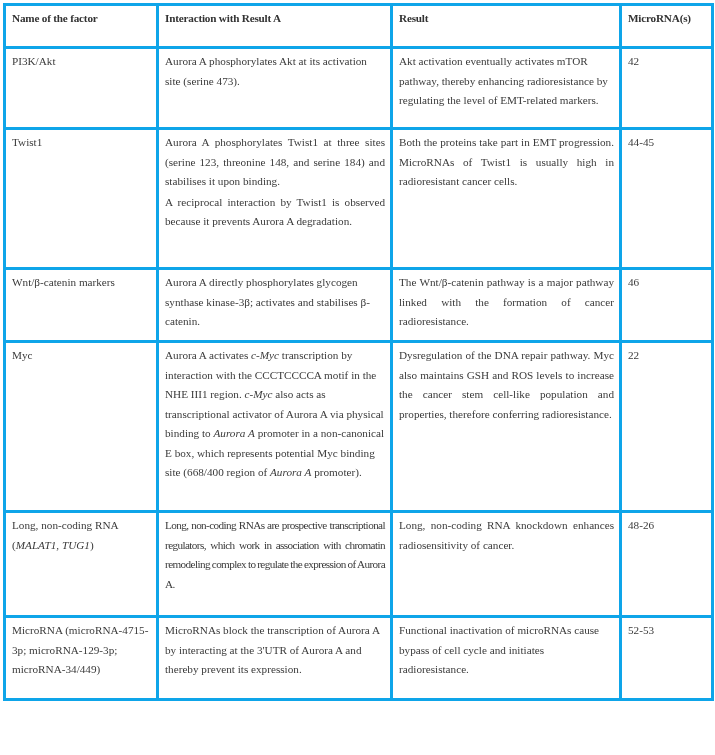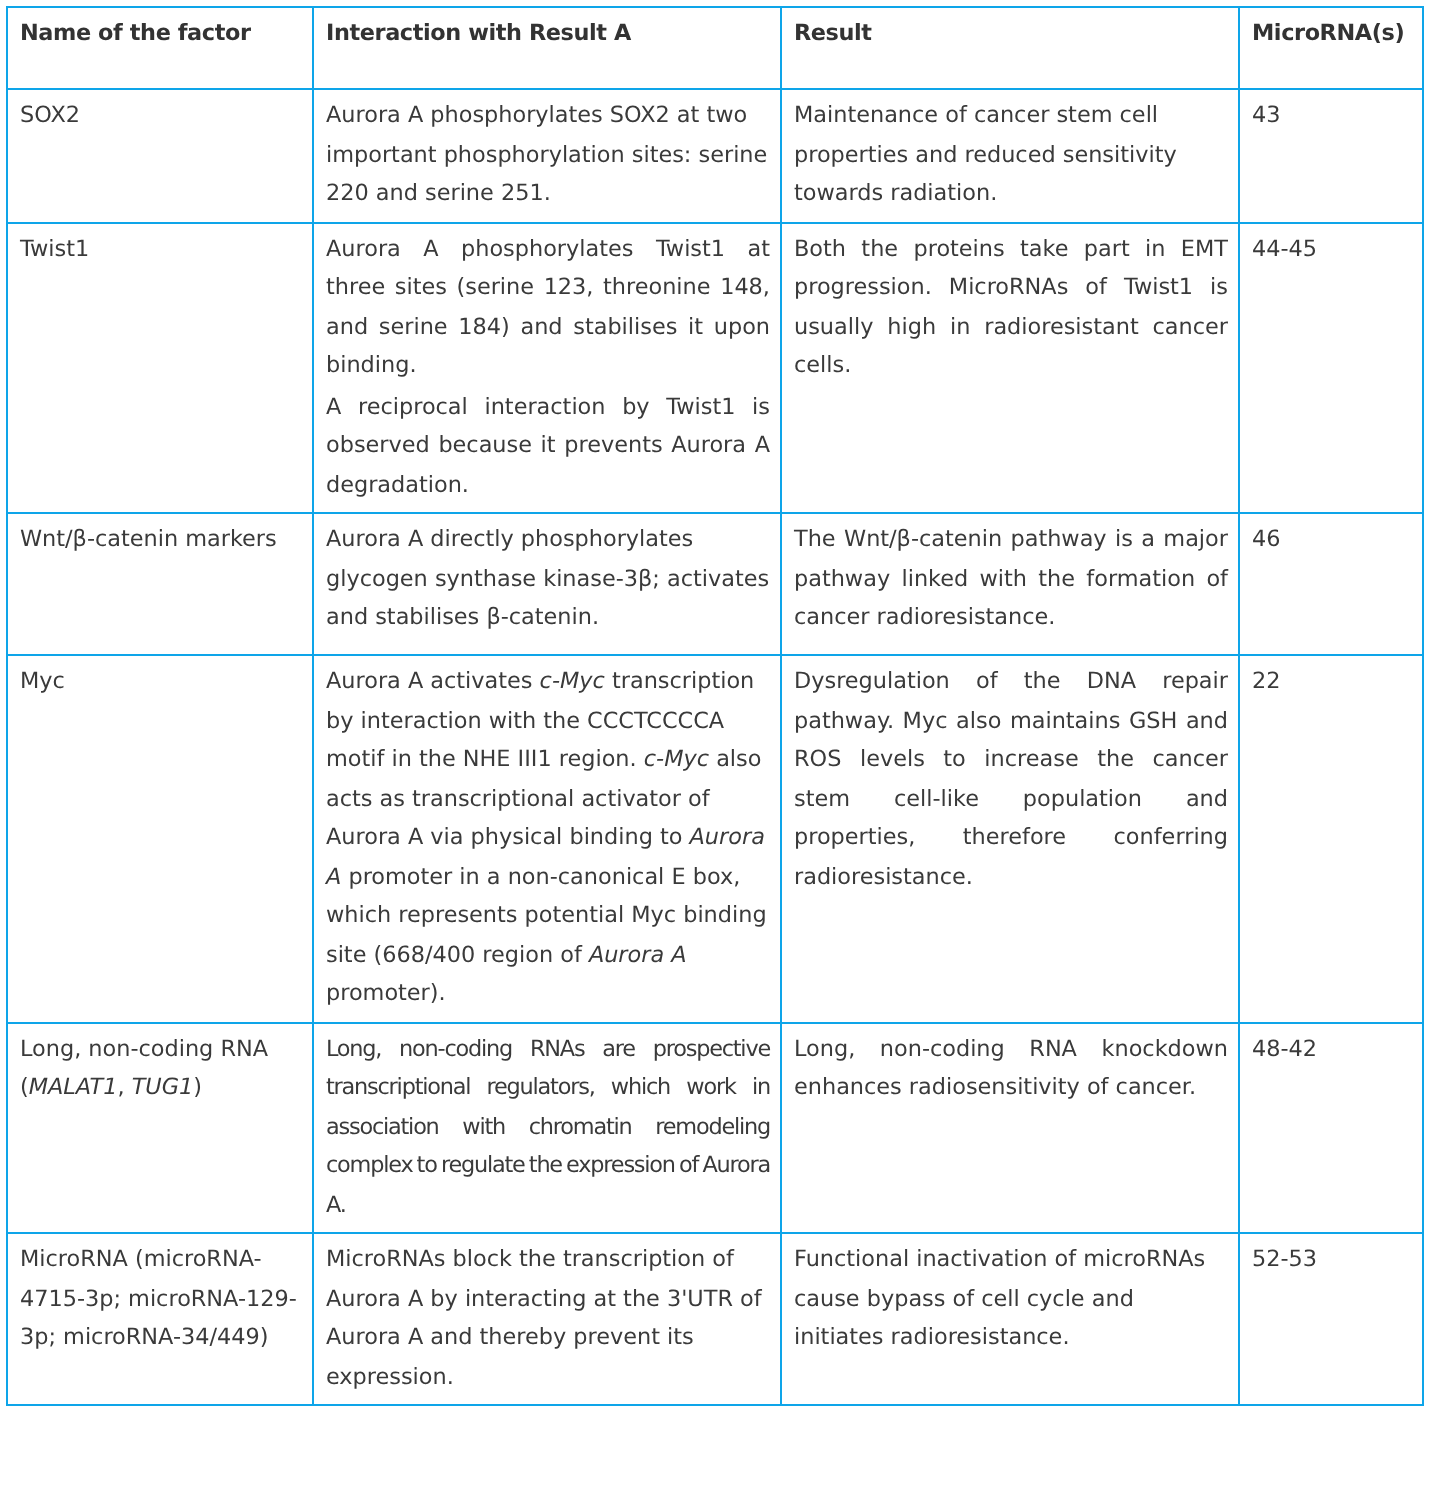--- a/index.html
+++ b/index.html
@@ -12,25 +12,26 @@
     font-family: "DejaVu Sans", sans-serif;
     font-size: 11.2px;
     line-height: 19.5px;
     color: #3a3a3a;
   }
   col.c1 { width: 153px; }
   col.c2 { width: 234px; }
   col.c3 { width: 229px; }
   col.c4 { width: 92px; }
   th, td {
-    border: 1px solid #0ea5e9;
+    border: 3px solid #0ea5e9;
     vertical-align: top;
     padding: 3px 5px 4px 6px;
     text-align: left;
     font-weight: normal;
+    font-family: Liberation Serif, serif;
   }
   th { font-weight: bold; color: #333; height: 33px; letter-spacing: -0.2px; }
   td.just { text-align: justify; }
   .para + .para { margin-top: 1px; }
   em { font-style: italic; text-align: center; }
   tr.r-pi3k td { height: 71px; }
   tr.r-sox2 td { height: 55px; }
   tr.r-twist td { height: 130px; }
   tr.r-wnt td { height: 63px; }
   tr.r-myc td { height: 160px; }
@@ -50,25 +51,25 @@
     </colgroup>
   <thead>
     <tr>
       <th>Name of the factor</th>
       <th>Interaction with Result A</th>
       <th>Result</th>
       <th>MicroRNA(s)</th>
     </tr>
   </thead>
   <tbody>
-    <tr class="r-sox2">
-      <td>SOX2</td>
-      <td>Aurora A phosphorylates SOX2 at two important phosphorylation sites: serine 220 and serine 251.</td>
-      <td>Maintenance of cancer stem cell properties and reduced sensitivity towards radiation.</td>
-      <td>43</td>
+    <tr class="r-pi3k">
+      <td>PI3K/Akt</td>
+      <td>Aurora A phosphorylates Akt at its activation site (serine 473).</td>
+      <td>Akt activation eventually activates mTOR pathway, thereby enhancing radioresistance by regulating the level of EMT-related markers.</td>
+      <td>42</td>
     </tr>
     <tr class="r-twist">
       <td>Twist1</td>
       <td class="just">
         <div class="para">Aurora A phosphorylates Twist1 at three sites (serine 123, threonine 148, and serine 184) and stabilises it upon binding.</div>
         <div class="para">A reciprocal interaction by Twist1 is observed because it prevents Aurora A degradation.</div>
       </td>
       <td class="just">Both the proteins take part in EMT progression. MicroRNAs of Twist1 is usually high in radioresistant cancer cells.</td>
       <td>44-45</td>
     </tr>
@@ -81,21 +82,21 @@
     <tr class="r-myc">
       <td>Myc</td>
       <td><span>Aurora A activates </span><em>c-Myc</em><span> transcription by interaction with the CCCTCCCCA motif in the NHE III1 region. </span><em>c-Myc</em><span> also acts as transcriptional activator of Aurora A via physical binding to </span><em>Aurora A</em><span> promoter in a non-canonical E box, which represents potential Myc binding site (668/400 region of </span><em>Aurora A</em><span> promoter).</span></td>
       <td class="just">Dysregulation of the DNA repair pathway. Myc also maintains GSH and ROS levels to increase the cancer stem cell-like population and properties, therefore conferring radioresistance.</td>
       <td>22</td>
     </tr>
     <tr class="r-long">
       <td><span>Long, non-coding RNA (</span><em>MALAT1</em><span>, </span><em>TUG1</em><span>)</span></td>
       <td class="just"><span class="tight">Long, non-coding RNAs are prospective transcriptional regulators, which work in association with chromatin remodeling complex to regulate the expression of Aurora A.</span></td>
       <td class="just">Long, non-coding RNA knockdown enhances radiosensitivity of cancer.</td>
-      <td>48-42</td>
+      <td>48-26</td>
     </tr>
     <tr class="r-micro">
       <td>MicroRNA (microRNA-4715-3p; microRNA-129-3p; microRNA-34/449)</td>
       <td>MicroRNAs block the transcription of Aurora A by interacting at the 3'UTR of Aurora A and thereby prevent its expression.</td>
       <td>Functional inactivation of microRNAs cause bypass of cell cycle and initiates radioresistance.</td>
       <td>52-53</td>
     </tr>
   </tbody>
 </table>
 

